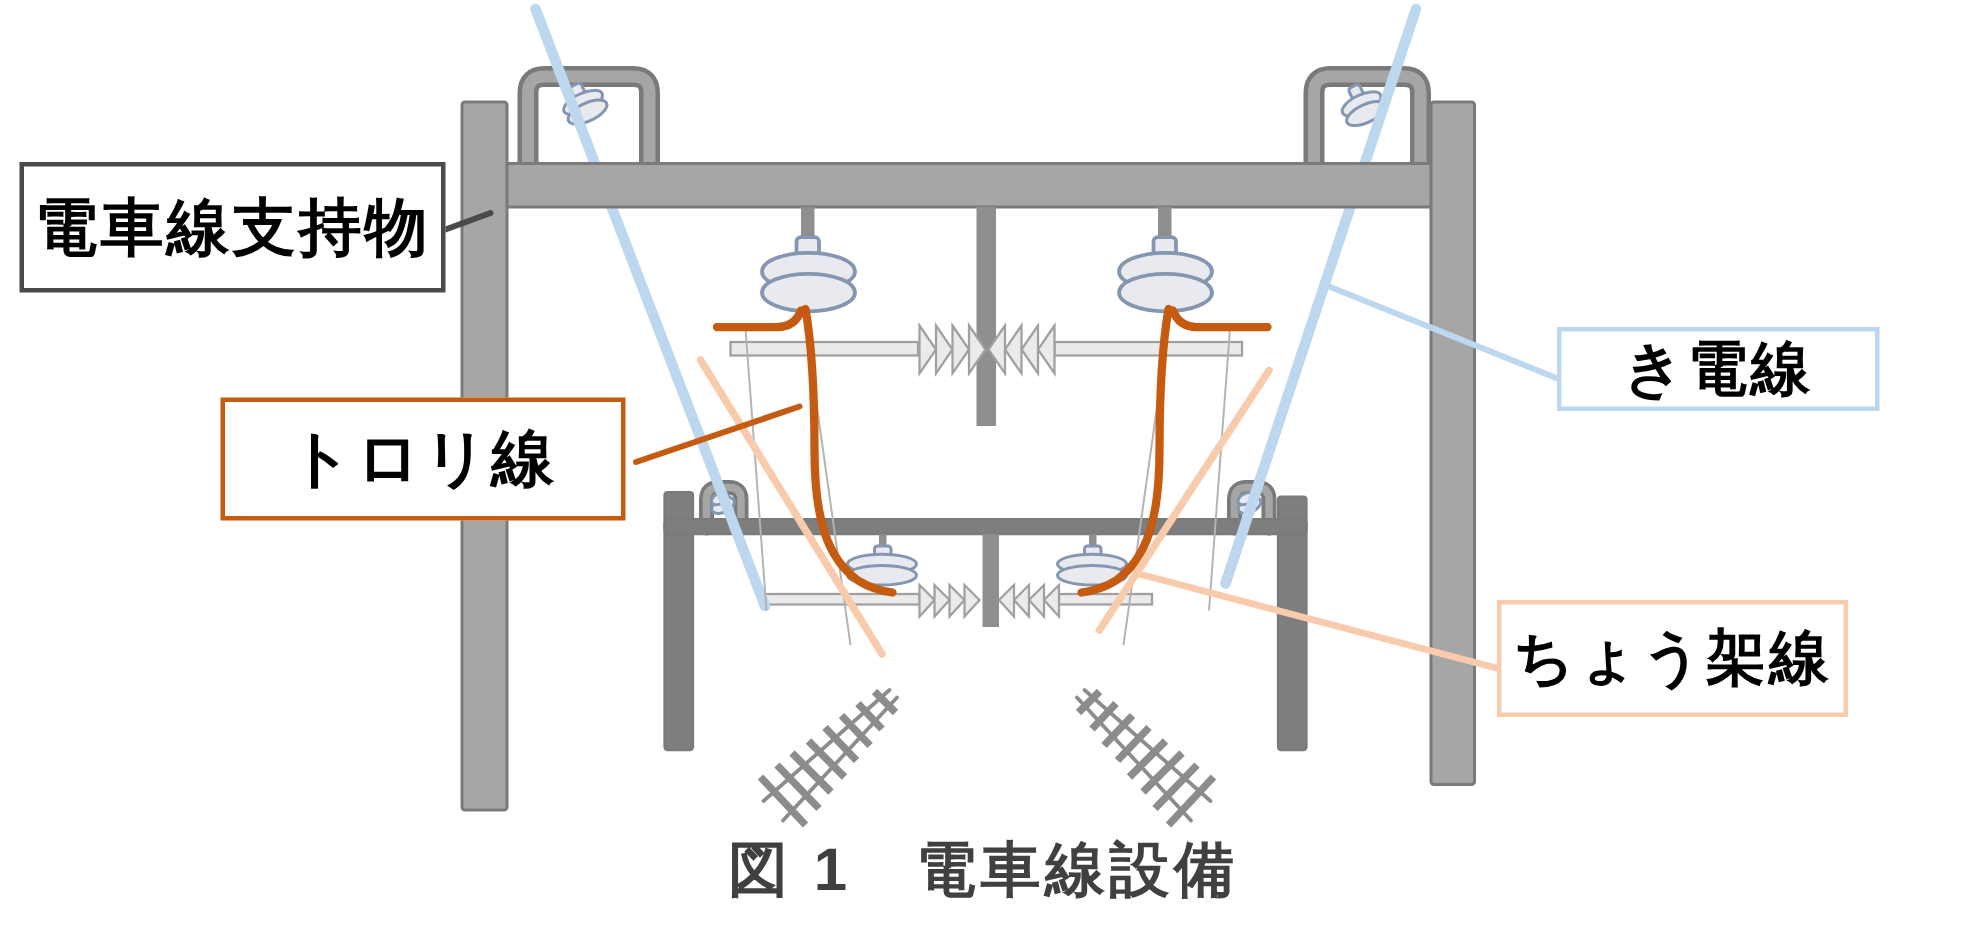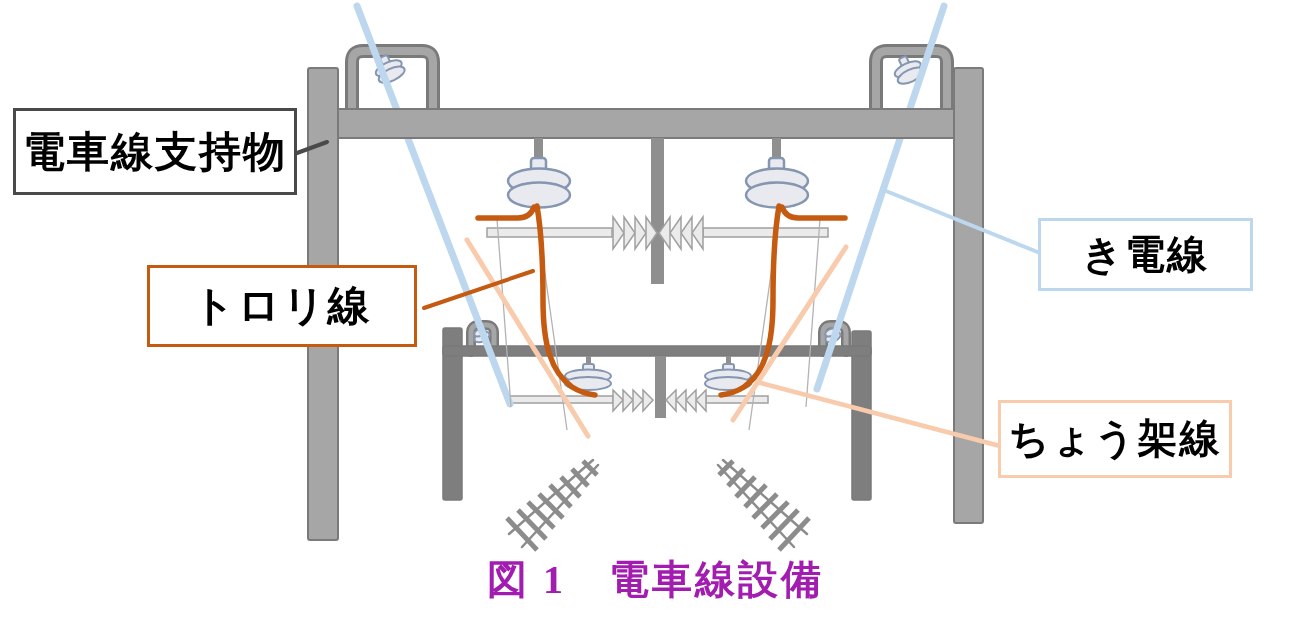--- a/index.html
+++ b/index.html
@@ -1,32 +1,32 @@
 <!DOCTYPE html>
 <html style="--leaderDark: #4a4a4a; --catenary: #C55A11; --feeder: #BDD7EE; --trolley: #F8CBAD; --steel: #A6A6A6; --steelDark: #7A7A7A; --post: #8F8F8F; --beamLower: #7E7E7E; --insulatorFill: #E9E9F0; --insulatorStroke: #8496B0; --bar: #EBEBEB; --barEdge: #A0A0A0; --track: #8C8C8C; --hanger: #B3B3B3;"><head>
 <meta charset="utf-8">
 <style>
   html,body{margin:0;padding:0;background:#fff;}
   .stage{
     position:relative;width:1311px;height:624px;background:#ffffff;
-    font-family:Liberation Serif, serif;overflow:hidden;
+    font-family:Liberation Sans, sans-serif;overflow:hidden;
   }
   .stage svg{position:absolute;left:0;top:0;}
   
   .box{
     position:absolute;background:#ffffff;display:flex;align-items:center;justify-content:center;
     font-weight:bold;color:#000;line-height:1;letter-spacing:2px;box-sizing:border-box;
   }
   .box-support{left:13px;top:108px;width:284px;height:87px;border:3px solid var(--leaderDark);font-size:42px;}
   .box-catenary{left:147px;top:265px;width:270px;height:82px;border:3px solid var(--catenary);font-size:42px;}
-  .box-feeder{left:1038px;top:218px;width:215px;height:73px;border:3px solid var(--feeder);font-size:40px;}
+  .box-feeder{left:1038px;top:218px;width:215px;height:56px;border:3px solid var(--feeder);font-size:40px;}
   .box-trolley{left:998px;top:400px;width:234px;height:78px;border:3px solid var(--trolley);font-size:40px;}
   .caption{
     position:absolute;left:0;top:552px;width:100%;text-align:center;
-    font-weight:bold;font-size:40px;color:#a21caf;letter-spacing:3px;
+    font-weight:bold;font-size:40px;color:#404040;letter-spacing:3px;
   }
   
   .steel{fill:var(--steel);stroke:var(--steelDark);stroke-width:2px;}
   .steel-lower{fill:var(--beamLower);stroke:var(--steelDark);stroke-width:1.5px;}
   .post{fill:var(--post);stroke:none;}
   .hoop-outer{fill:none;stroke:var(--steelDark);stroke-linecap:round;}
   .hoop-inner{fill:none;stroke:var(--steel);stroke-linecap:round;}
   .ins{fill:var(--insulatorFill);stroke:var(--insulatorStroke);stroke-width:2.5px;}
   .ins-sm{fill:var(--insulatorFill);stroke:var(--insulatorStroke);stroke-width:2px;}
   .bar{fill:var(--bar);stroke:var(--barEdge);stroke-width:1.5px;}

